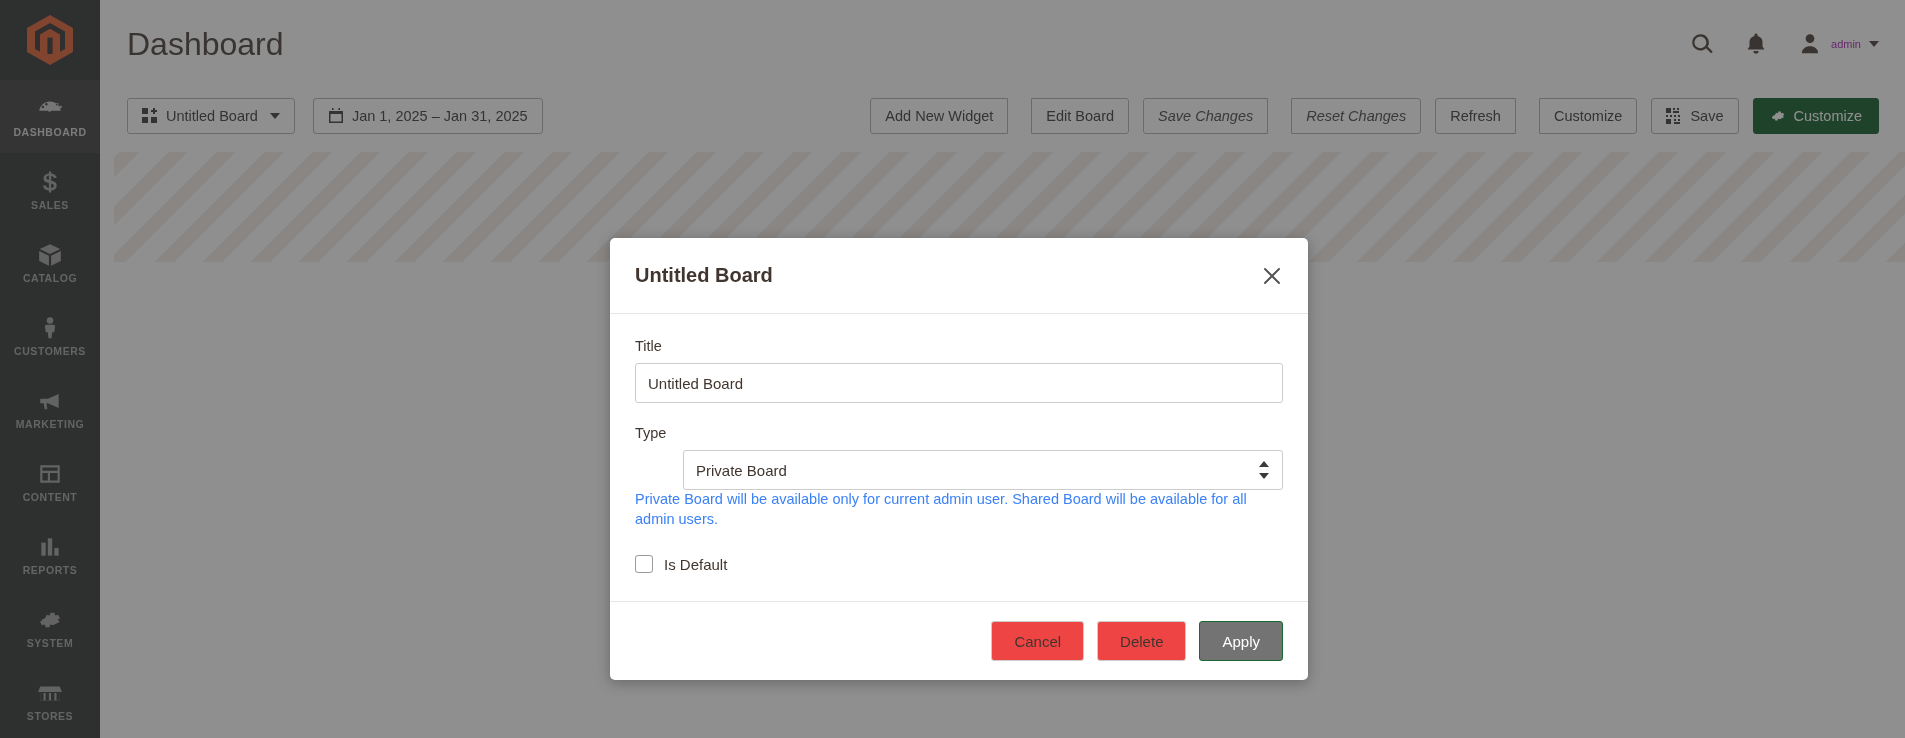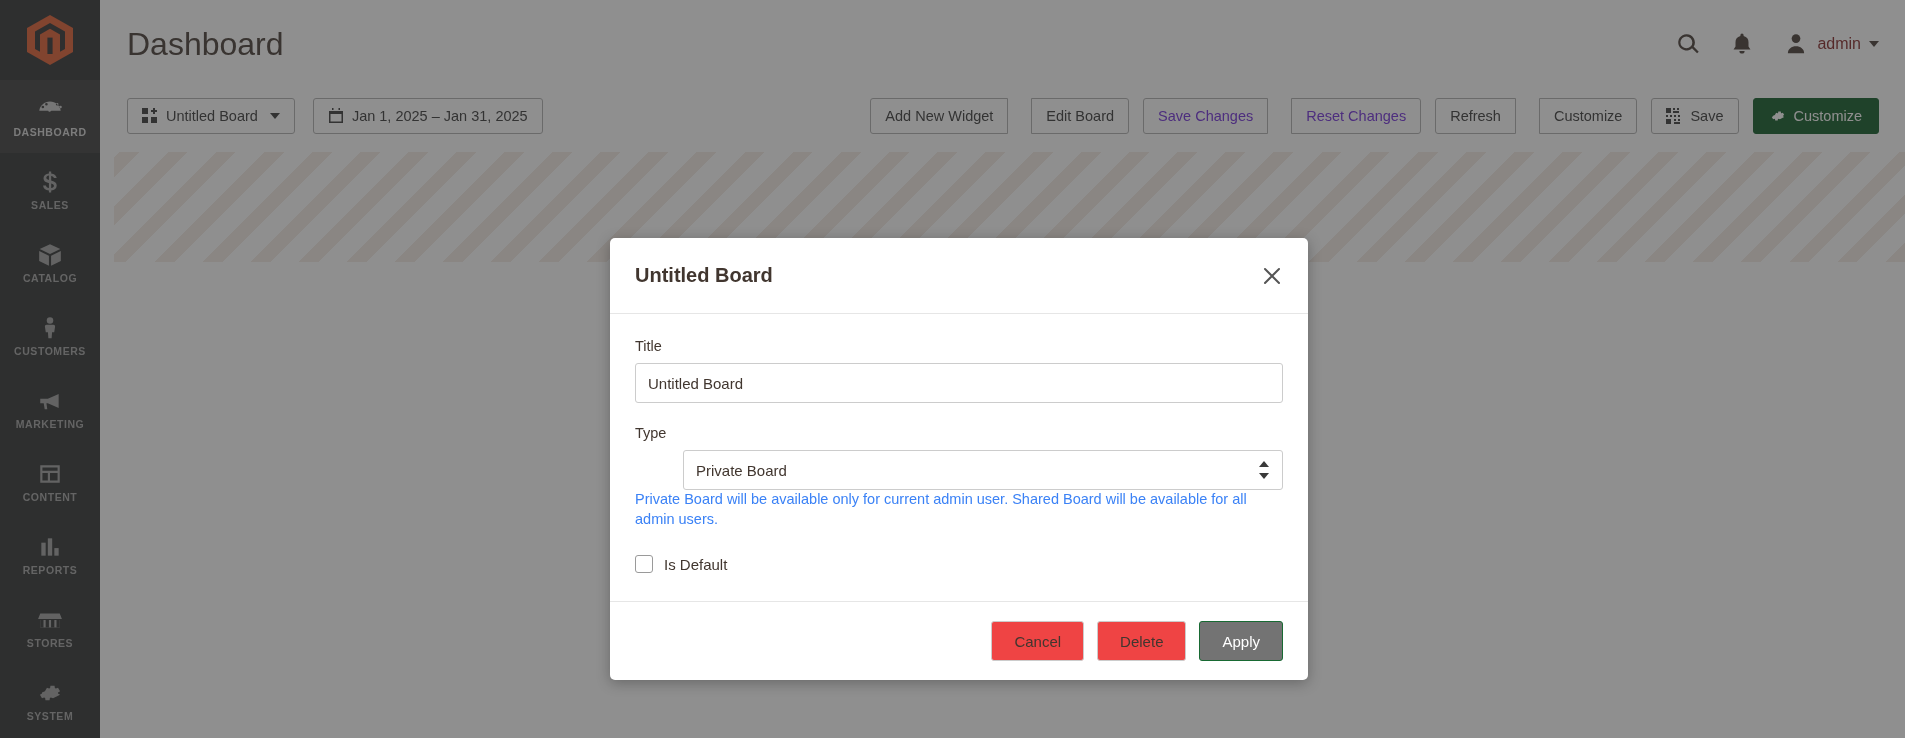--- a/index.html
+++ b/index.html
@@ -48,40 +48,40 @@
   }
   .page-header {
     height: 88px; display: flex; align-items: center;
     justify-content: space-between;
     padding: 0 26px 0 27px;
   }
   .page-title { font-size: 32px; font-weight: 400; color: #41362f; }
   .header-right { display: flex; align-items: center; gap: 28px; }
   .hdr-icon { width: 26px; height: 26px; fill: #41362f; cursor: pointer; display:block; }
   .admin-box { display: flex; align-items: center; gap: 8px; cursor: pointer; }
-  .admin-name { font-size: 16px; color: #7f1d1d; }
+  .admin-name { font-size: 11px; color: #a21caf; }
   .caret { width: 0; height: 0; border-left: 5px solid transparent;
            border-right: 5px solid transparent; border-top: 6px solid #41362f; }
 
   
   .toolbar {
     display: flex; align-items: center;
     padding: 0 26px 0 27px; height: 56px; gap: 0;
   }
   .tb-left { display: flex; align-items: center; gap: 18px; }
   .tb-right { display: flex; align-items: center; margin-left: auto; gap: 14px; }
   .btn {
     height: 36px; padding: 0 14px;
     display: inline-flex; align-items: center; gap: 8px;
     border: 1px solid #adadad; background: #ffffff;
     border-radius: 3px; font-size: 14.5px; color: #333333;
     cursor: pointer; white-space: nowrap;
     font-family: "Liberation Sans", sans-serif;
   }
-  .btn.disabled { color: #6d28d9; cursor: default; }
+  .btn.disabled { color: #404040; cursor: default; font-style: italic; }
   .btn-group { display: flex; gap: 24px; }
   .btn-group .btn { border-radius: 0; margin-left: -1px; }
   .btn-group .btn:first-child { border-radius: 3px 0 0 3px; margin-left: 0; }
   .btn-group .btn:last-child  { border-radius: 0 3px 3px 0; }
   .btn-primary {
     background: #07551f; border-color: #07551f; color: #ffffff;
     padding: 0 16px;
   }
   .btn-ico { width: 16px; height: 16px; display:block; fill: #333333; flex:none; }
   .btn-primary .btn-ico { fill: #ffffff; }
@@ -237,31 +237,31 @@
       <svg class="nav-ico" viewBox="0 0 24 24">
         <rect x="4" y="8" width="4" height="12"></rect>
         <rect x="10" y="4" width="4" height="16"></rect>
         <rect x="16" y="13" width="4" height="7"></rect>
       </svg>
       <span class="nav-label">Reports</span>
     </div>
 
     <div class="nav-item">
       <svg class="nav-ico" viewBox="0 0 24 24">
+        <path d="M12 8.2a3.8 3.8 0 100 7.6 3.8 3.8 0 000-7.6zm9.3 5.4l-1.9-1.1a7.6 7.6 0 000-1l1.9-1.1-1.9-3.3-2 .8a7.6 7.6 0 00-.9-.5l-.3-2.1h-3.8l-.3 2.1a7.6 7.6 0 00-.9.5l-2-.8-1.9 3.3L4.6 11.5a7.6 7.6 0 000 1l-1.9 1.1 1.9 3.3 2-.8a7.6 7.6 0 00.9.5l.3 2.1h3.8l.3-2.1a7.6 7.6 0 00.9-.5l2 .8z"></path>
+      </svg>
+      <span class="nav-label">System</span>
+    </div>
+
+    <div class="nav-item">
+      <svg class="nav-ico" viewBox="0 0 24 24">
         <path d="M3 6h18l2 5H1zM3 12h18v7H3z"></path>
         <path d="M3 12h3v7H3zm5 0h3v7H8zm5 0h3v7h-3zm5 0h3v7h-3z" fill="#282b2b"></path>
       </svg>
       <span class="nav-label">Stores</span>
-    </div>
-
-    <div class="nav-item">
-      <svg class="nav-ico" viewBox="0 0 24 24">
-        <path d="M12 8.2a3.8 3.8 0 100 7.6 3.8 3.8 0 000-7.6zm9.3 5.4l-1.9-1.1a7.6 7.6 0 000-1l1.9-1.1-1.9-3.3-2 .8a7.6 7.6 0 00-.9-.5l-.3-2.1h-3.8l-.3 2.1a7.6 7.6 0 00-.9.5l-2-.8-1.9 3.3L4.6 11.5a7.6 7.6 0 000 1l-1.9 1.1 1.9 3.3 2-.8a7.6 7.6 0 00.9.5l.3 2.1h3.8l.3-2.1a7.6 7.6 0 00.9-.5l2 .8z"></path>
-      </svg>
-      <span class="nav-label">System</span>
     </div>
 
   </div>
 
   <div class="main">
 
     <div class="page-header">
       <div class="page-title">Dashboard</div>
 
       <div class="header-right">

